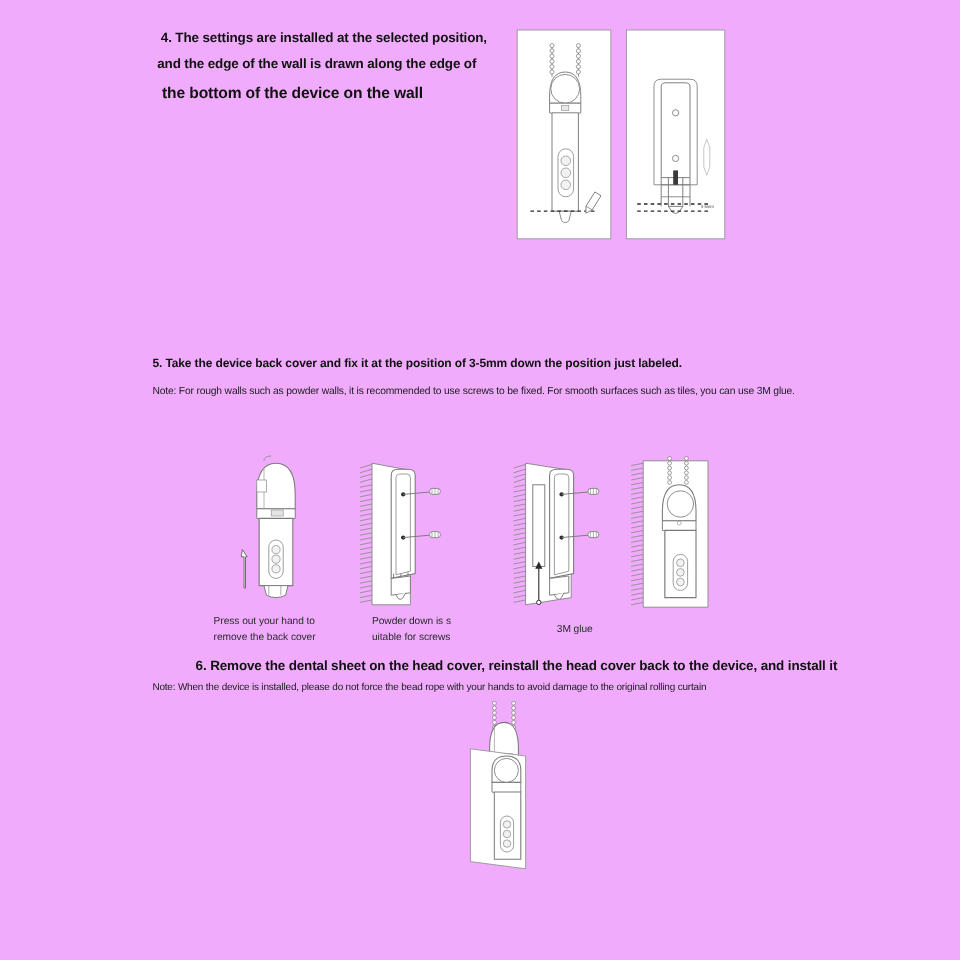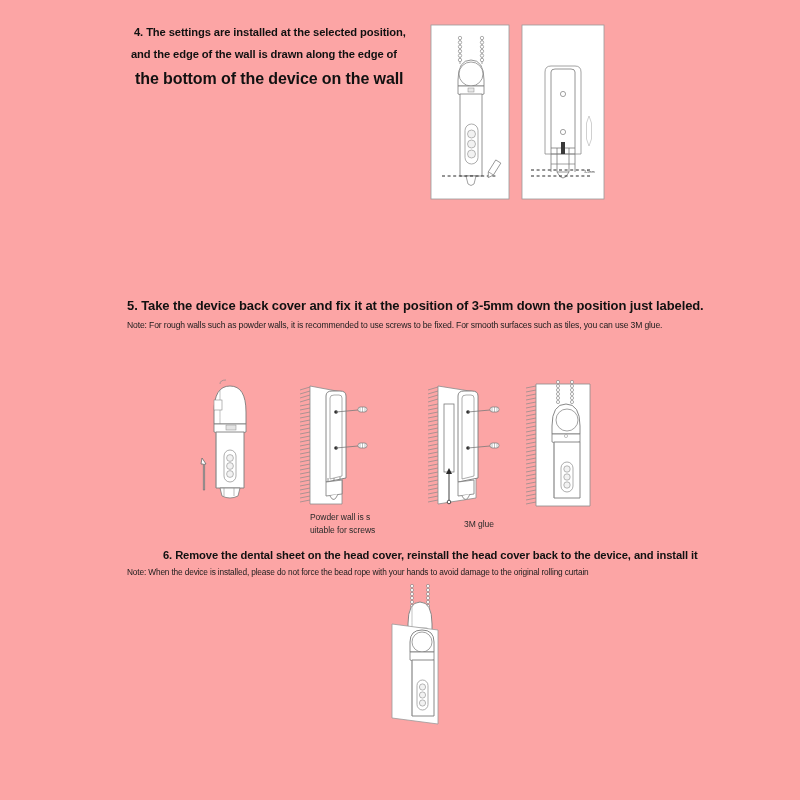--- a/index.html
+++ b/index.html
@@ -11,21 +11,21 @@
     width: 800px;
     height: 800px;
     position: relative;
     font-family: "Liberation Sans", sans-serif;
     color: #1a1a1a;
     overflow: hidden;
   }
   .page {
     position: absolute;
     inset: 0;
-    background: #fca5a5;
+    background: #f0abfc;
   }
 
   
   .step-head {
     position: absolute;
     font-weight: bold;
     color: #111111;
     letter-spacing: -0.1px;
   }
   .step-line {
@@ -49,24 +49,24 @@
   .micro-label {
     position: absolute;
     font-size: 3.6px;
     color: #4a4a4a;
     letter-spacing: -0.1px;
   }
 
   
   #s4l1 { left: 134px; top: 26px; font-size: 11.2px; }
   #s4l2 { left: 131px; top: 48px; font-size: 11.2px; }
-  #s4l3 { left: 135px; top: 70px; font-size: 16px; }
+  #s4l3 { left: 135px; top: 70px; font-size: 13px; }
 
   
-  #s5head { left: 127px; top: 298px; font-size: 13px; }
+  #s5head { left: 127px; top: 298px; font-size: 10px; }
   #s5n1 { left: 127px; top: 320px; font-size: 8.6px; }
   #s5n2 { left: 127px; top: 336px; font-size: 8.6px; }
 
   
   #s6head { left: 127px; top: 549px; font-size: 11.2px; padding-left: 36px; }
   #s6n1 { left: 127px; top: 567px; font-size: 8.3px; }
 
   
   #cap1 { left: 178px; top: 511px; width: 120px; }
   #cap2 { left: 310px; top: 511px; width: 120px; }
@@ -180,20 +180,24 @@
       <circle cx="50" cy="88" r="3.4" fill="#f2f2f2" stroke="#8a8a8a" stroke-width="0.6"></circle>
       <circle cx="50" cy="96" r="3.4" fill="#f2f2f2" stroke="#8a8a8a" stroke-width="0.6"></circle>
 
       <path d="M40 110 L60 110 L58 118 Q50 122 42 118 Z" fill="#fff" stroke="#7a7a7a" stroke-width="0.8"></path>
       <path d="M44 110 L44 118 M54 110 L54 118" stroke="#8a8a8a" stroke-width="0.6"></path>
 
       <g>
         <path d="M22 80 L26 86 L24.6 86 L24.6 112 L23.4 112 L23.4 86 L21 86 Z" fill="#fff" stroke="#6a6a6a" stroke-width="0.8"></path>
       </g>
     </svg>
+  </div>
+  <div class="caption" id="cap1">
+    <div>Press out your hand to</div>
+    <div>remove the back cover</div>
   </div>
 
   <div class="fig" style="left:296px; top:378px;">
     <svg width="110" height="130" viewBox="0 0 110 130">
 
       <path d="M14 8 L46 14 L46 126 L14 126 Z" fill="#fff" stroke="#8a8a8a" stroke-width="0.8"></path>
 
       <g stroke="#8a8a8a" stroke-width="0.7">
         <path d="M4 12 L14 9"></path>
           <path d="M4 16 L14 13"></path>
@@ -242,21 +246,21 @@
         <rect x="62" y="65" width="9" height="5" rx="2.4"></rect>
         <path d="M64 65 L64 70 M66.5 65 L66.5 70 M69 65 L69 70" stroke-width="0.5"></path>
       </g>
 
       <path d="M32 100 L32 116 M38 100 L38 116 M44 99 L44 115" stroke="#7a7a7a" stroke-width="0.8" fill="none"></path>
       <path d="M30 104 L46 102 L46 116 L30 118 Z" fill="#fff" stroke="#7a7a7a" stroke-width="0.8"></path>
       <path d="M34 118 Q38 126 42 116" fill="#fff" stroke="#7a7a7a" stroke-width="0.8"></path>
     </svg>
   </div>
   <div class="caption" id="cap2">
-    <div>Powder wall is s</div>
+    <div>Powder down is s</div>
     <div>uitable for screws</div>
   </div>
 
   <div class="fig" style="left:424px; top:378px;">
     <svg width="110" height="140" viewBox="0 0 110 140">
       <path d="M14 8 L52 14 L52 120 L14 126 Z" fill="#fff" stroke="#8a8a8a" stroke-width="0.8"></path>
       <g stroke="#8a8a8a" stroke-width="0.7">
         <path d="M4 12 L14 9"></path>
           <path d="M4 16 L14 13"></path>
           <path d="M4 20 L14 17"></path>

